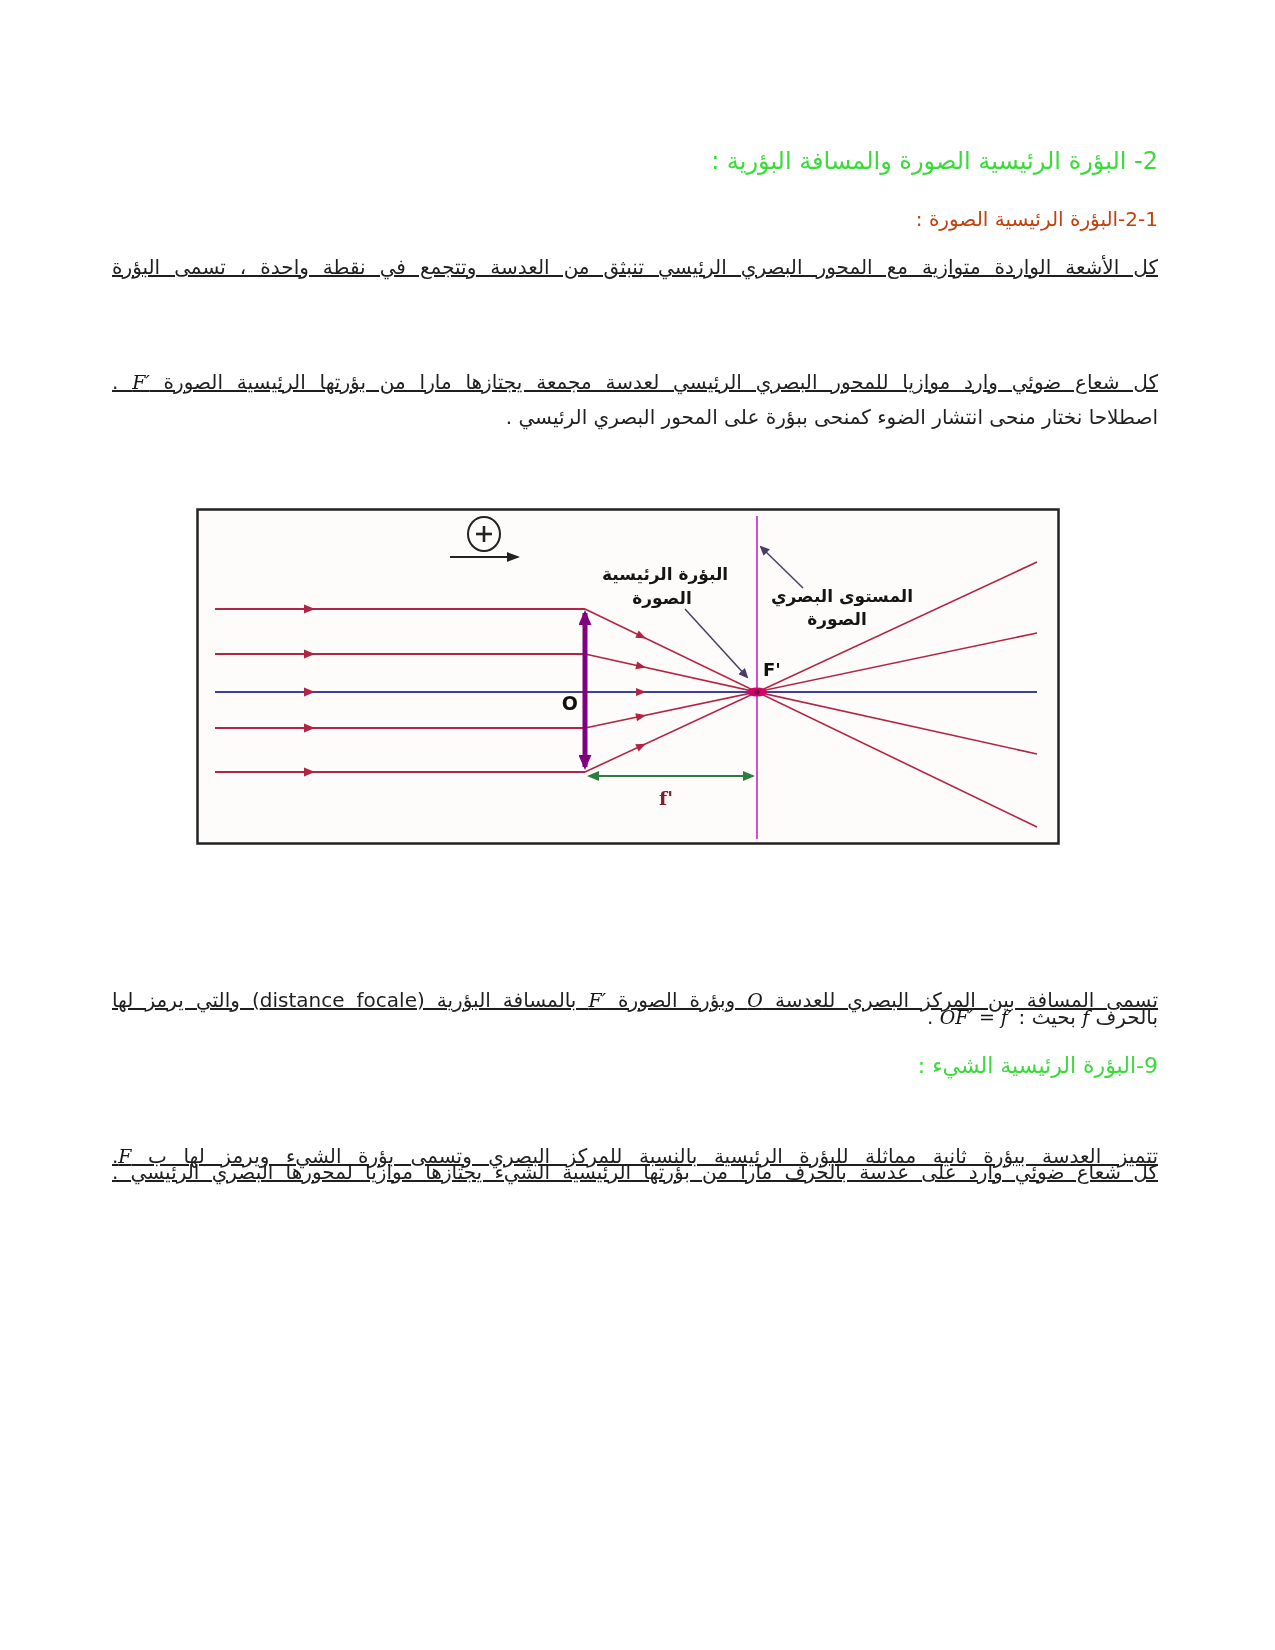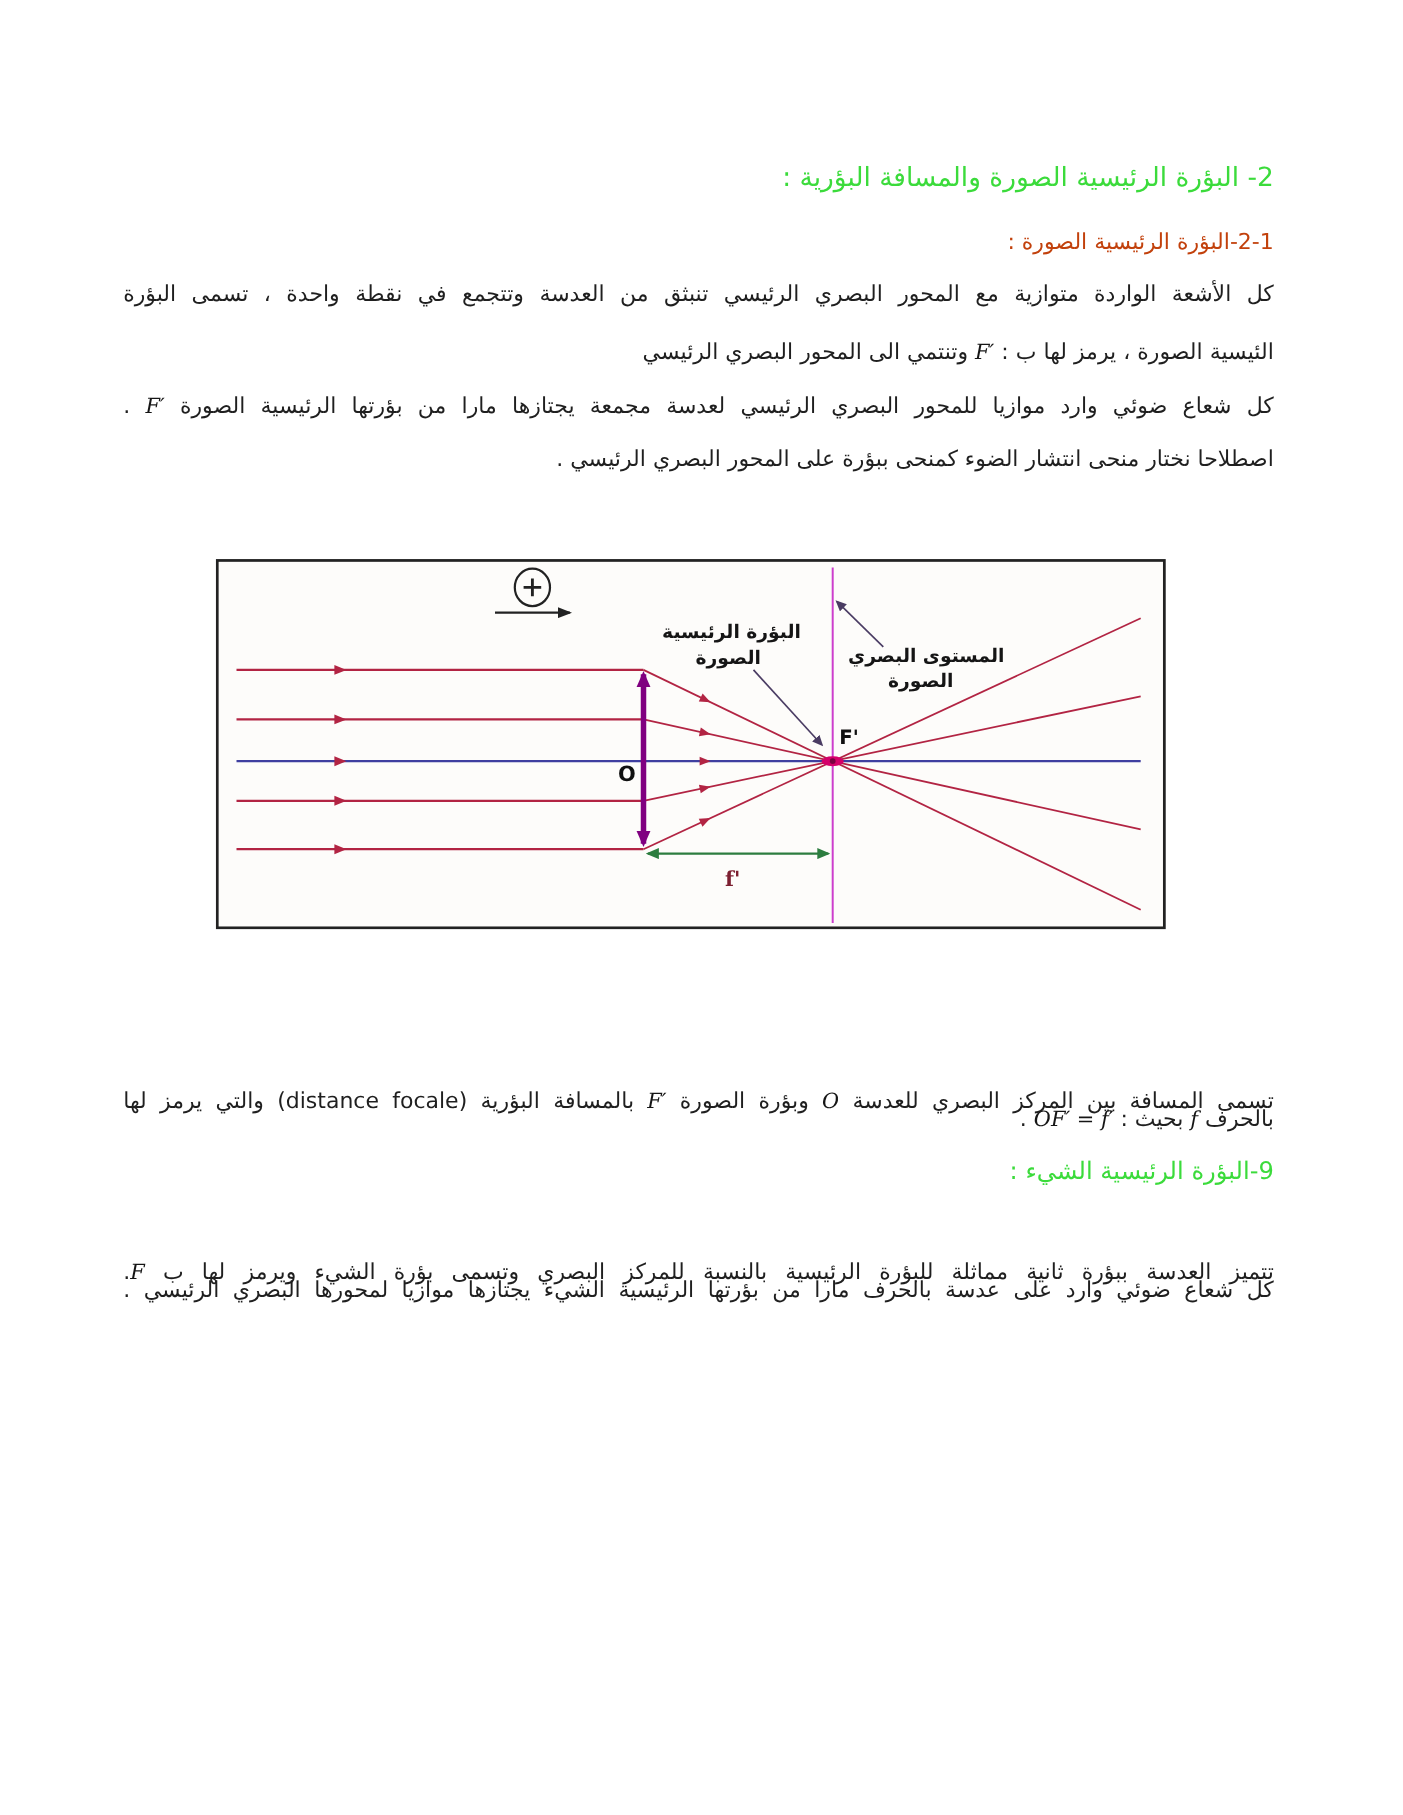--- a/index.html
+++ b/index.html
@@ -1,20 +1,20 @@
 <!DOCTYPE html>
 <html lang="ar"><head>
 <meta charset="utf-8">
 <style>
   html,body{margin:0;padding:0;background:#ffffff;}
   .page{position:relative;width:1275px;height:1650px;background:#ffffff;overflow:hidden;
         font-family:"DejaVu Sans","Liberation Sans",sans-serif;color:#1f1f1f;}
   .txt{position:absolute;right:117px;width:1046px;direction:rtl;unicode-bidi:plaintext;
        font-size:20px;line-height:32px;white-space:nowrap;margin:0;}
-  .just{text-align:justify;text-align-last:justify;}
+  .just{text-align:justify;text-align-last:justify;text-decoration:underline;}
   .right{text-align:right;}
   .h-green{color:#3bdb3b;font-size:24px;font-weight:500;}
   .h-green.small{font-size:22px;}
   .h-cyan{color:#c2410c;font-size:20px;font-weight:500;}
   .math{font-family:"DejaVu Serif","Liberation Serif",serif;font-style:italic;font-size:19px;color:#151515;}
   .figure{position:absolute;top:508px;left:196px;width:864px;height:337px;}
   .svgAr{font-family:"DejaVu Sans","Liberation Sans",sans-serif;font-weight:bold;font-size:17px;fill:#151515;}
   .svgO{font-family:"DejaVu Sans",sans-serif;font-weight:bold;font-size:19px;fill:#101010;}
   .svgF{font-family:"DejaVu Sans",sans-serif;font-weight:bold;font-size:18px;fill:#101010;}
   .svgf{font-family:"DejaVu Serif","Liberation Serif",serif;font-weight:bold;font-size:19px;fill:#7c1f30;}
@@ -23,23 +23,22 @@
 <body>
 
 <div class="page">
 
   <h1 class="txt right h-green" style="top:145px;">2- البؤرة الرئيسية الصورة والمسافة البؤرية :</h1>
 
   <h2 class="txt right h-cyan" style="top:203px;">2-1-البؤرة الرئيسية الصورة :</h2>
 
   <p class="txt just" style="top:251px;">كل الأشعة الواردة متوازية مع المحور البصري الرئيسي تنبثق من العدسة وتتجمع في نقطة واحدة ، تسمى البؤرة</p>
 
-  <p class="txt right" style="top:303px;"><span>الئيسية الصورة ، يرمز لها ب : </span><span class="math" dir="ltr">F′</span><span> وتنتمي الى المحور البصري الرئيسي</span></p>
 
-  <p class="txt just" style="top:352px;"><span>كل شعاع ضوئي وارد موازيا للمحور البصري الرئيسي لعدسة مجمعة يجتازها مارا من بؤرتها الرئيسية الصورة </span><span class="math" dir="ltr">F′</span><span> .</span></p>
+  <p class="txt just" style="top:366px;"><span>كل شعاع ضوئي وارد موازيا للمحور البصري الرئيسي لعدسة مجمعة يجتازها مارا من بؤرتها الرئيسية الصورة </span><span class="math" dir="ltr">F′</span><span> .</span></p>
 
   <p class="txt right" style="top:401px;">اصطلاحا نختار منحى انتشار الضوء كمنحى ببؤرة على المحور البصري الرئيسي .</p>
 
   <svg class="figure" viewBox="0 0 864 337" xmlns="http://www.w3.org/2000/svg">
     <defs>
       <marker id="ah-ray" markerUnits="userSpaceOnUse" markerWidth="11" markerHeight="9" refX="9" refY="4.5" orient="auto">
         <path d="M0,0 L11,4.5 L0,9 z" fill="#b22443"></path>
       </marker>
       <marker id="ah-black" markerUnits="userSpaceOnUse" markerWidth="13" markerHeight="10" refX="11" refY="5" orient="auto">
         <path d="M0,0 L13,5 L0,10 z" fill="#222222"></path>

